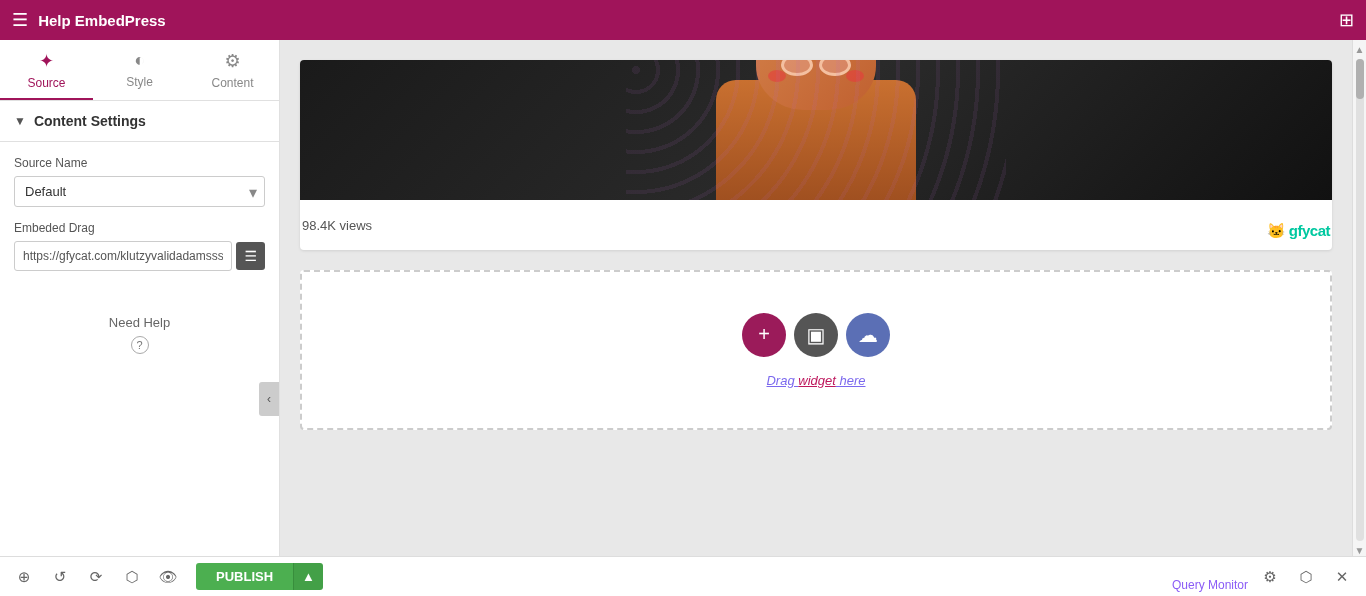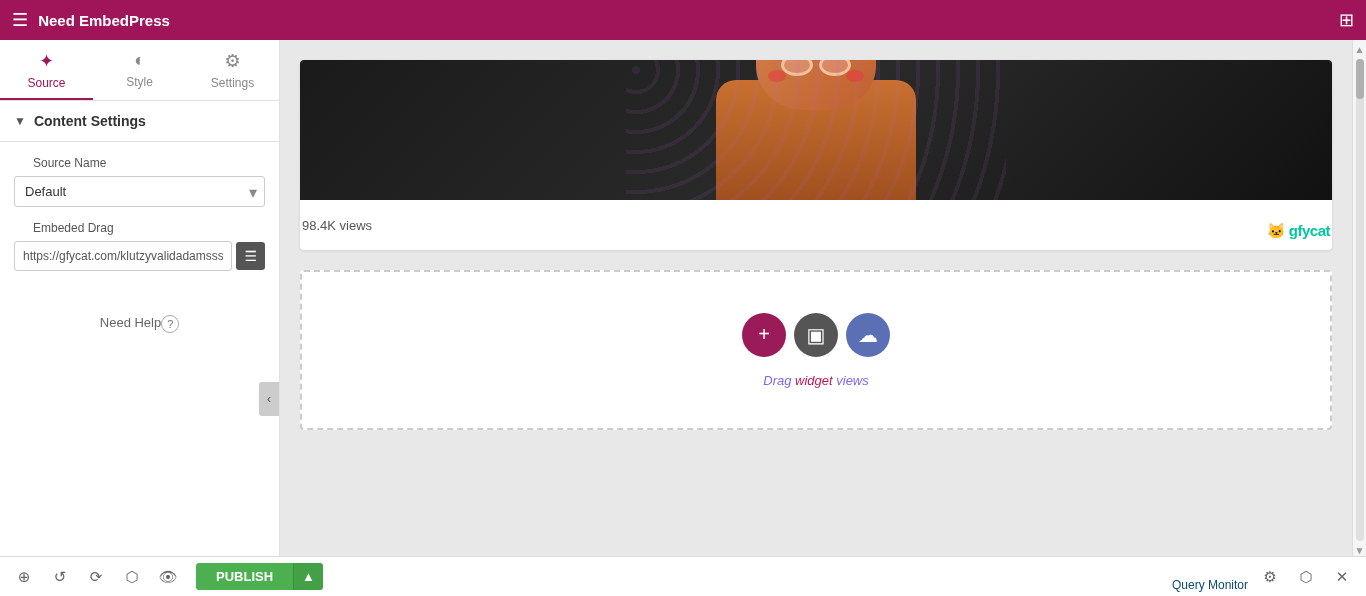--- a/index.html
+++ b/index.html
@@ -72,21 +72,21 @@
       font-weight: bold;
       color: #333;
       border-bottom: 1px solid #e0e0e0;
       background: #fff;
     }
     .chevron-icon { font-size: 12px; color: #555; }
 
     
     .form-section { padding: 14px; }
     .form-group { margin-bottom: 14px; }
-    .form-label { font-size: 12px; color: #555; margin-bottom: 6px; display: block; margin-left: 19px; }
+    .form-label { font-size: 12px; color: #555; margin-bottom: 6px; display: block; }
     .form-select-wrapper { position: relative; }
     .form-select {
       width: 100%;
       padding: 7px 10px;
       border: 1px solid #ccc;
       border-radius: 3px;
       font-size: 13px;
       color: #333;
       appearance: none;
       background: white;
@@ -122,25 +122,28 @@
       padding: 6px 8px;
       cursor: pointer;
       font-size: 14px;
       display: flex;
       align-items: center;
     }
 
     
     .need-help {
       display: flex;
-      justify-content: center;
+      align-items: center;
+      justify-content: center;
+      gap: 6px;
       padding: 16px;
       font-size: 13px;
       color: #666;
       cursor: pointer;
+      flex-direction: column;
     }
     .help-circle {
       width: 18px;
       height: 18px;
       border: 1px solid #aaa;
       border-radius: 50%;
       display: flex;
       align-items: center;
       justify-content: center;
       font-size: 11px;
@@ -237,21 +240,21 @@
       color: white;
     }
     .drop-btn-add { background: #9b1b5a; }
     .drop-btn-folder { background: #555; }
     .drop-btn-cloud { background: #5b6fb5; }
     .drop-text {
       font-size: 13px;
       color: #999;
       font-style: italic;
     }
-    .drop-text span { color: #7b68ee; }
+    .drop-text span { color: #7b68ee; text-decoration: underline; }
 
     
     .bottom-bar {
       height: 40px;
       background: #fff;
       border-top: 1px solid #ddd;
       display: flex;
       align-items: center;
       padding: 0 10px;
       gap: 8px;
@@ -292,21 +295,21 @@
       font-size: 13px;
     }
     .bottom-right {
       margin-left: auto;
       display: flex;
       gap: 8px;
       align-items: center;
     }
     .query-monitor {
       font-size: 12px;
-      color: #0c4a6e;
+      color: #8b5cf6;
       margin-top: 17px;
     }
     .bottom-right-icon {
       width: 28px;
       height: 28px;
       display: flex;
       align-items: center;
       justify-content: center;
       color: #666;
       cursor: pointer;
@@ -340,41 +343,41 @@
       position: absolute;
       top: 0;
     }
   </style>
 </head>
 <body>
 
 <div class="top-bar">
   <div class="top-bar-left">
     <span class="hamburger-icon">☰</span>
-    <span class="top-bar-title">Need EmbedPress</span>
+    <span class="top-bar-title">Help EmbedPress</span>
   </div>
   <span class="grid-icon">⊞</span>
 </div>
 
 <div class="main-layout">
 
   <div class="sidebar">
 
     <div class="tabs">
       <div class="tab active">
         <span class="tab-icon">✦</span>
         <span>Source</span>
       </div>
       <div class="tab">
         <span class="tab-icon">◐</span>
         <span>Style</span>
       </div>
       <div class="tab">
         <span class="tab-icon">⚙</span>
-        <span>Settings</span>
+        <span>Content</span>
       </div>
     </div>
 
     <div class="content-settings-header">
       <span class="chevron-icon">▼</span>
       <span>Content Settings</span>
     </div>
 
     <div class="form-section">
 
@@ -452,21 +455,21 @@
           <span>+</span>
         </button>
         <button class="drop-btn drop-btn-folder">
           <span>▣</span>
         </button>
         <button class="drop-btn drop-btn-cloud">
           <span>☁</span>
         </button>
       </div>
       <div class="drop-text">
-        <span>Drag </span><span style="color:#be185d;">widget</span><span> views</span>
+        <span>Drag </span><span style="color:#be185d;">widget</span><span> here</span>
       </div>
     </div>
 
   </div>
 
   <div class="right-scrollbar">
     <span class="scrollbar-arrow">▲</span>
     <div class="scrollbar-track">
       <div class="scrollbar-thumb"></div>
     </div>

